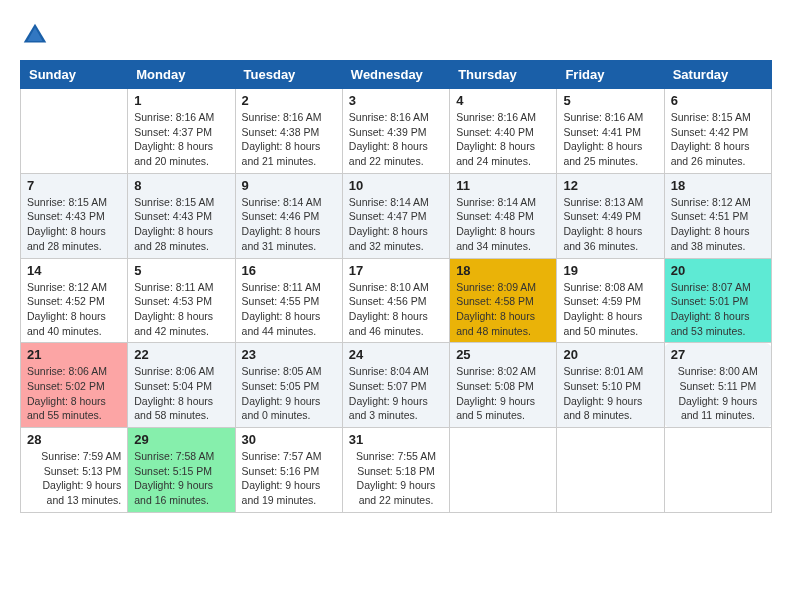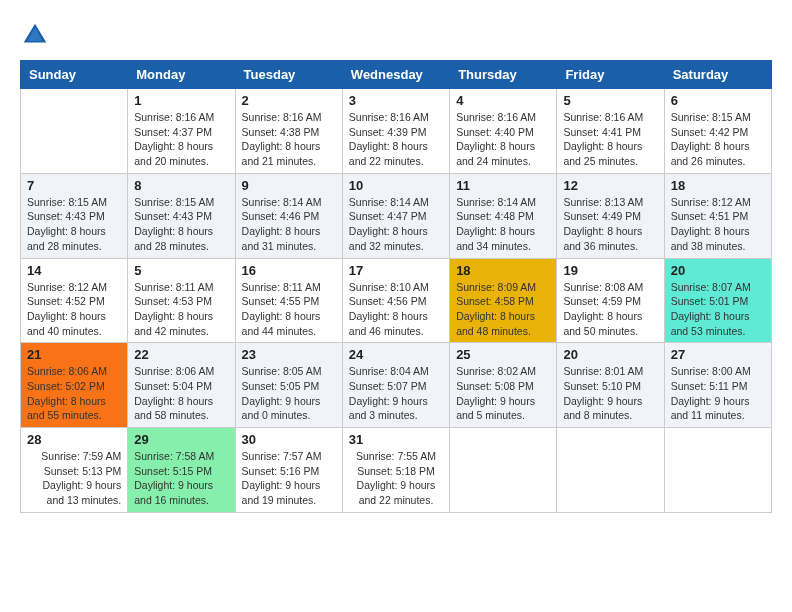--- a/index.html
+++ b/index.html
@@ -271,21 +271,21 @@
         </td>
         <td style="background-color: #5eead4;">
           <div class="day-number">20</div>
           <div class="day-info" style="white-space: pre-line;">Sunrise: 8:07 AM
 Sunset: 5:01 PM
 Daylight: 8 hours
 and 53 minutes.</div>
         </td>
       </tr>
       <tr>
-        <td style="background-color: #f97316;">
+        <td style="background-color: #fca5a5;">
           <div class="day-number">21</div>
           <div class="day-info" style="white-space: pre-line;">Sunrise: 8:06 AM
 Sunset: 5:02 PM
 Daylight: 8 hours
 and 55 minutes.</div>
         </td>
         <td style="background-color: rgb(240, 244, 248);">
           <div class="day-number">22</div>
           <div class="day-info" style="white-space: pre-line;">Sunrise: 8:06 AM
 Sunset: 5:04 PM
@@ -315,21 +315,21 @@
         </td>
         <td style="background-color: rgb(240, 244, 248);">
           <div class="day-number">20</div>
           <div class="day-info" style="white-space: pre-line;">Sunrise: 8:01 AM
 Sunset: 5:10 PM
 Daylight: 9 hours
 and 8 minutes.</div>
         </td>
         <td style="background-color: rgb(240, 244, 248); border-radius: 7px;">
           <div class="day-number">27</div>
-          <div class="day-info" style="white-space: pre-line;">Sunrise: 8:00 AM
+          <div class="day-info" style="white-space: pre-line; text-align: center;">Sunrise: 8:00 AM
 Sunset: 5:11 PM
 Daylight: 9 hours
 and 11 minutes.</div>
         </td>
       </tr>
       <tr>
         <td style="background-color: rgb(255, 255, 255);">
           <div class="day-number">28</div>
           <div class="day-info" style="white-space: pre-line; text-align: right;">Sunrise: 7:59 AM
 Sunset: 5:13 PM

